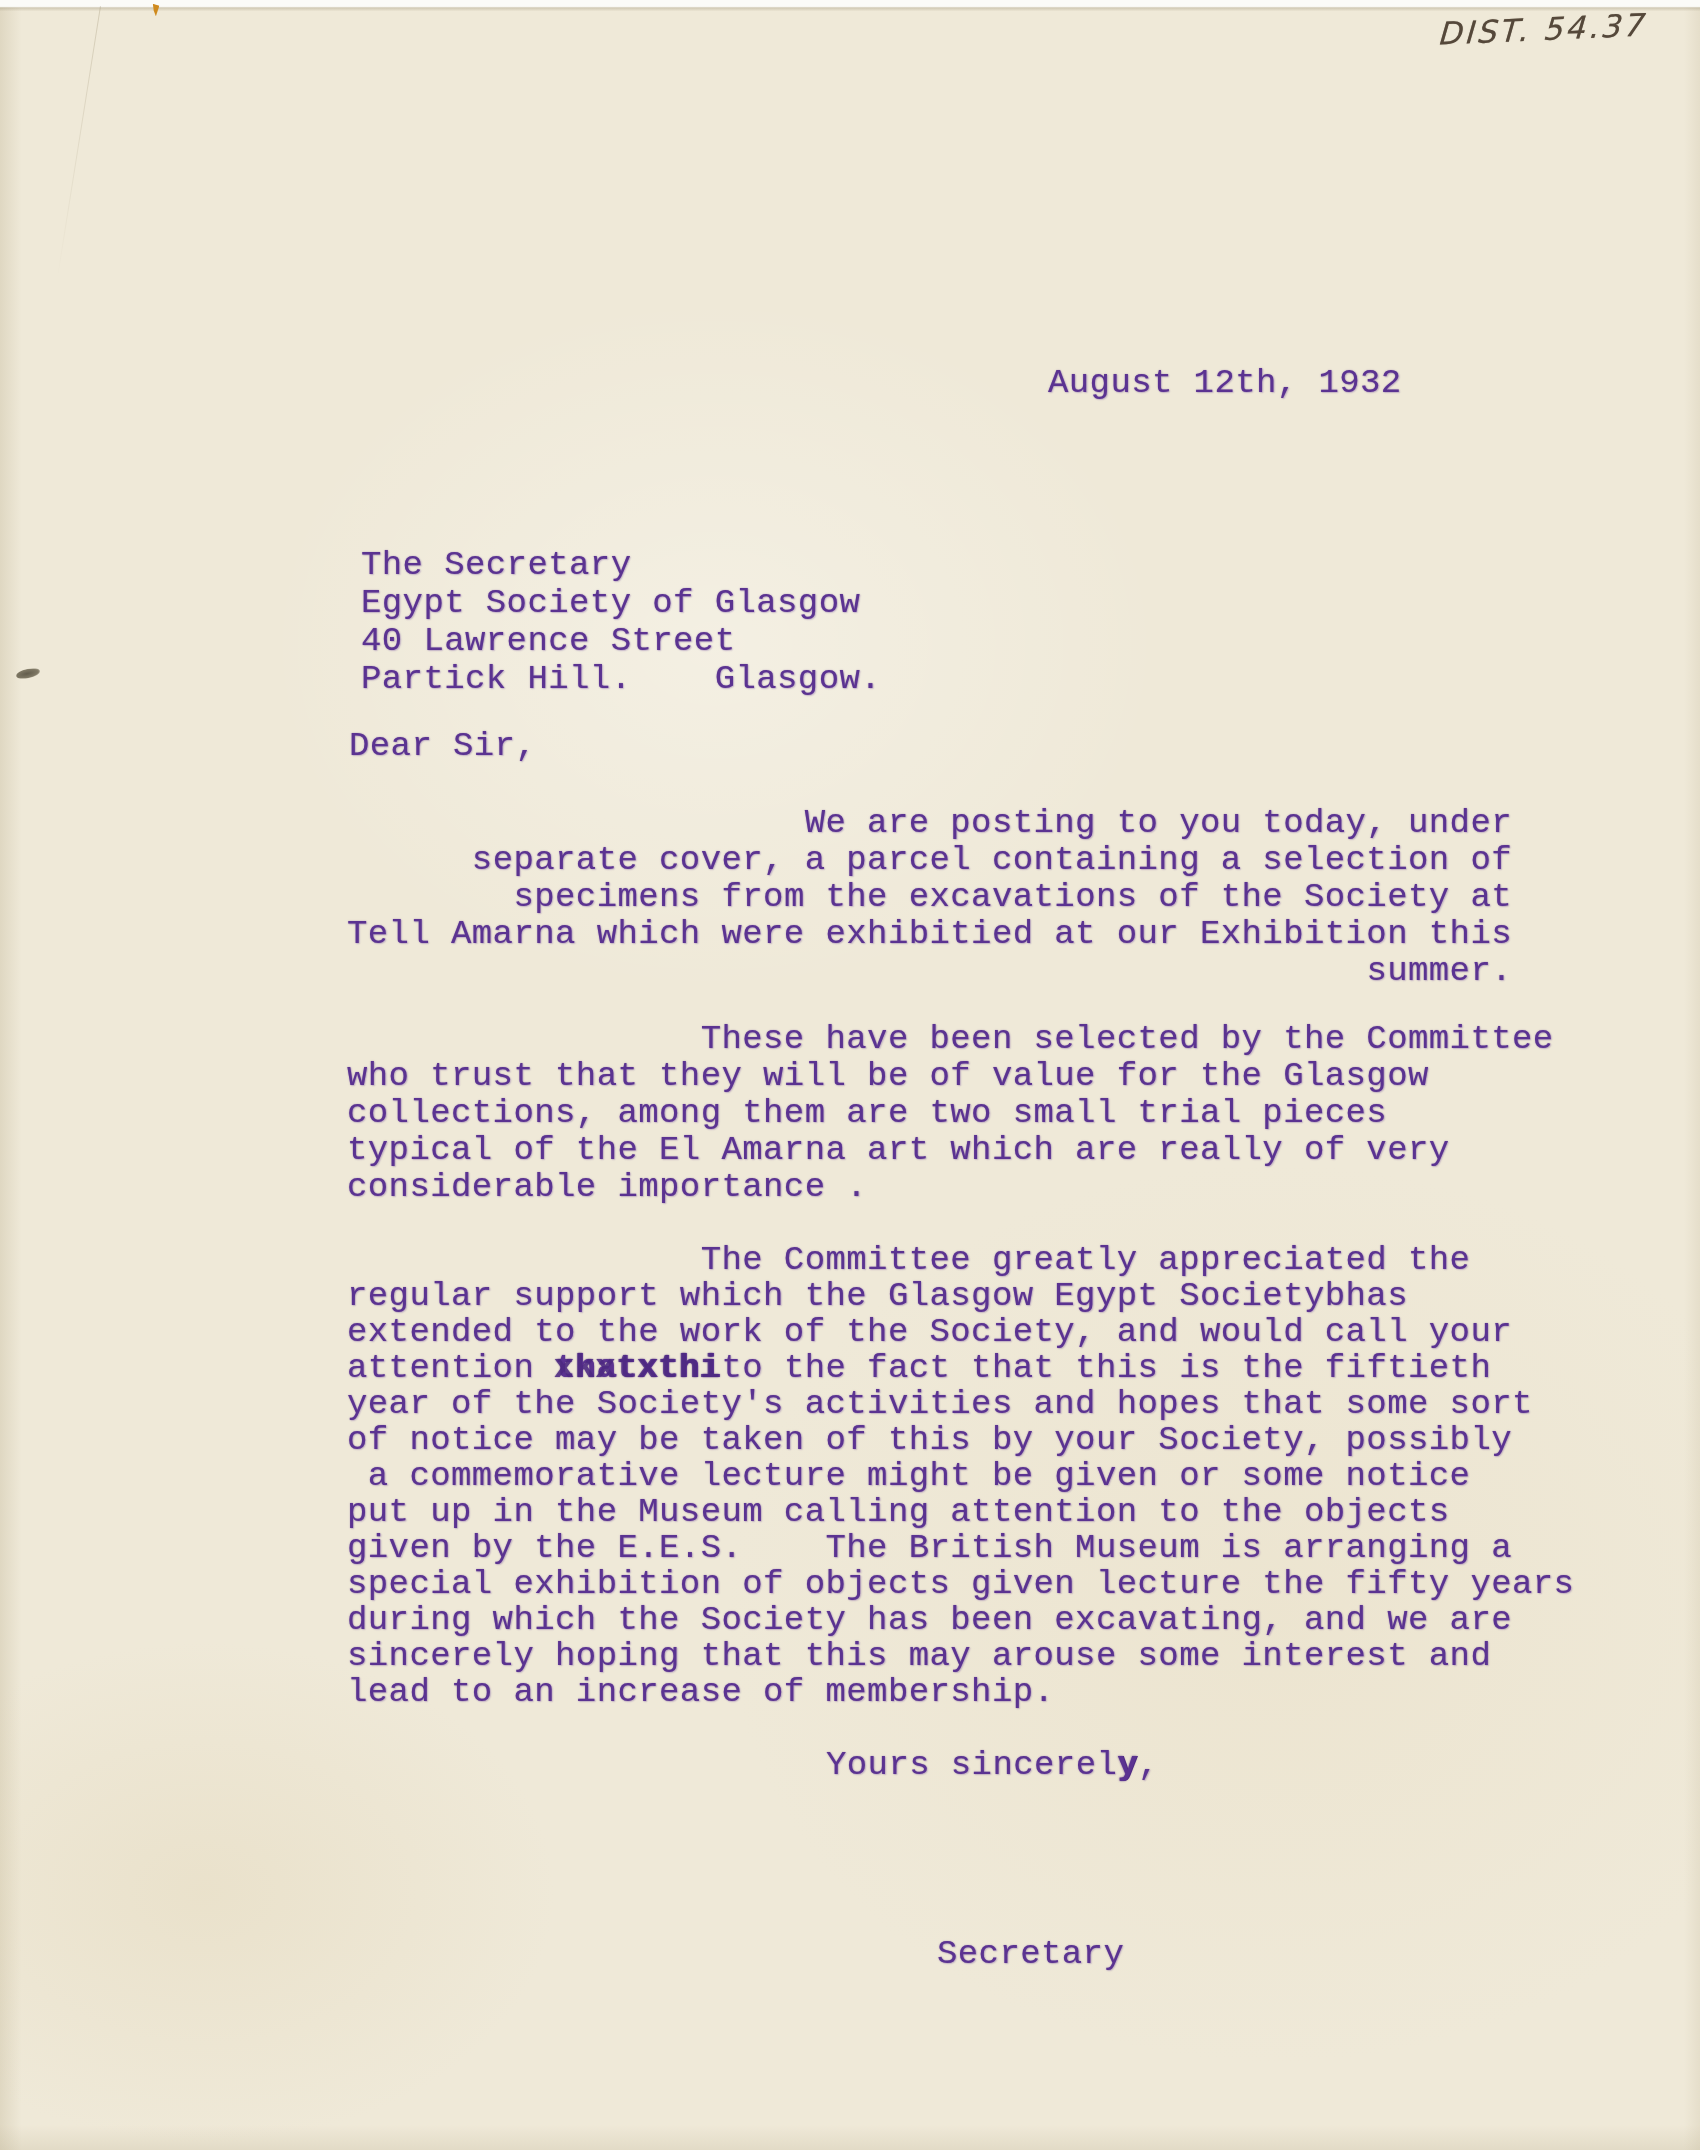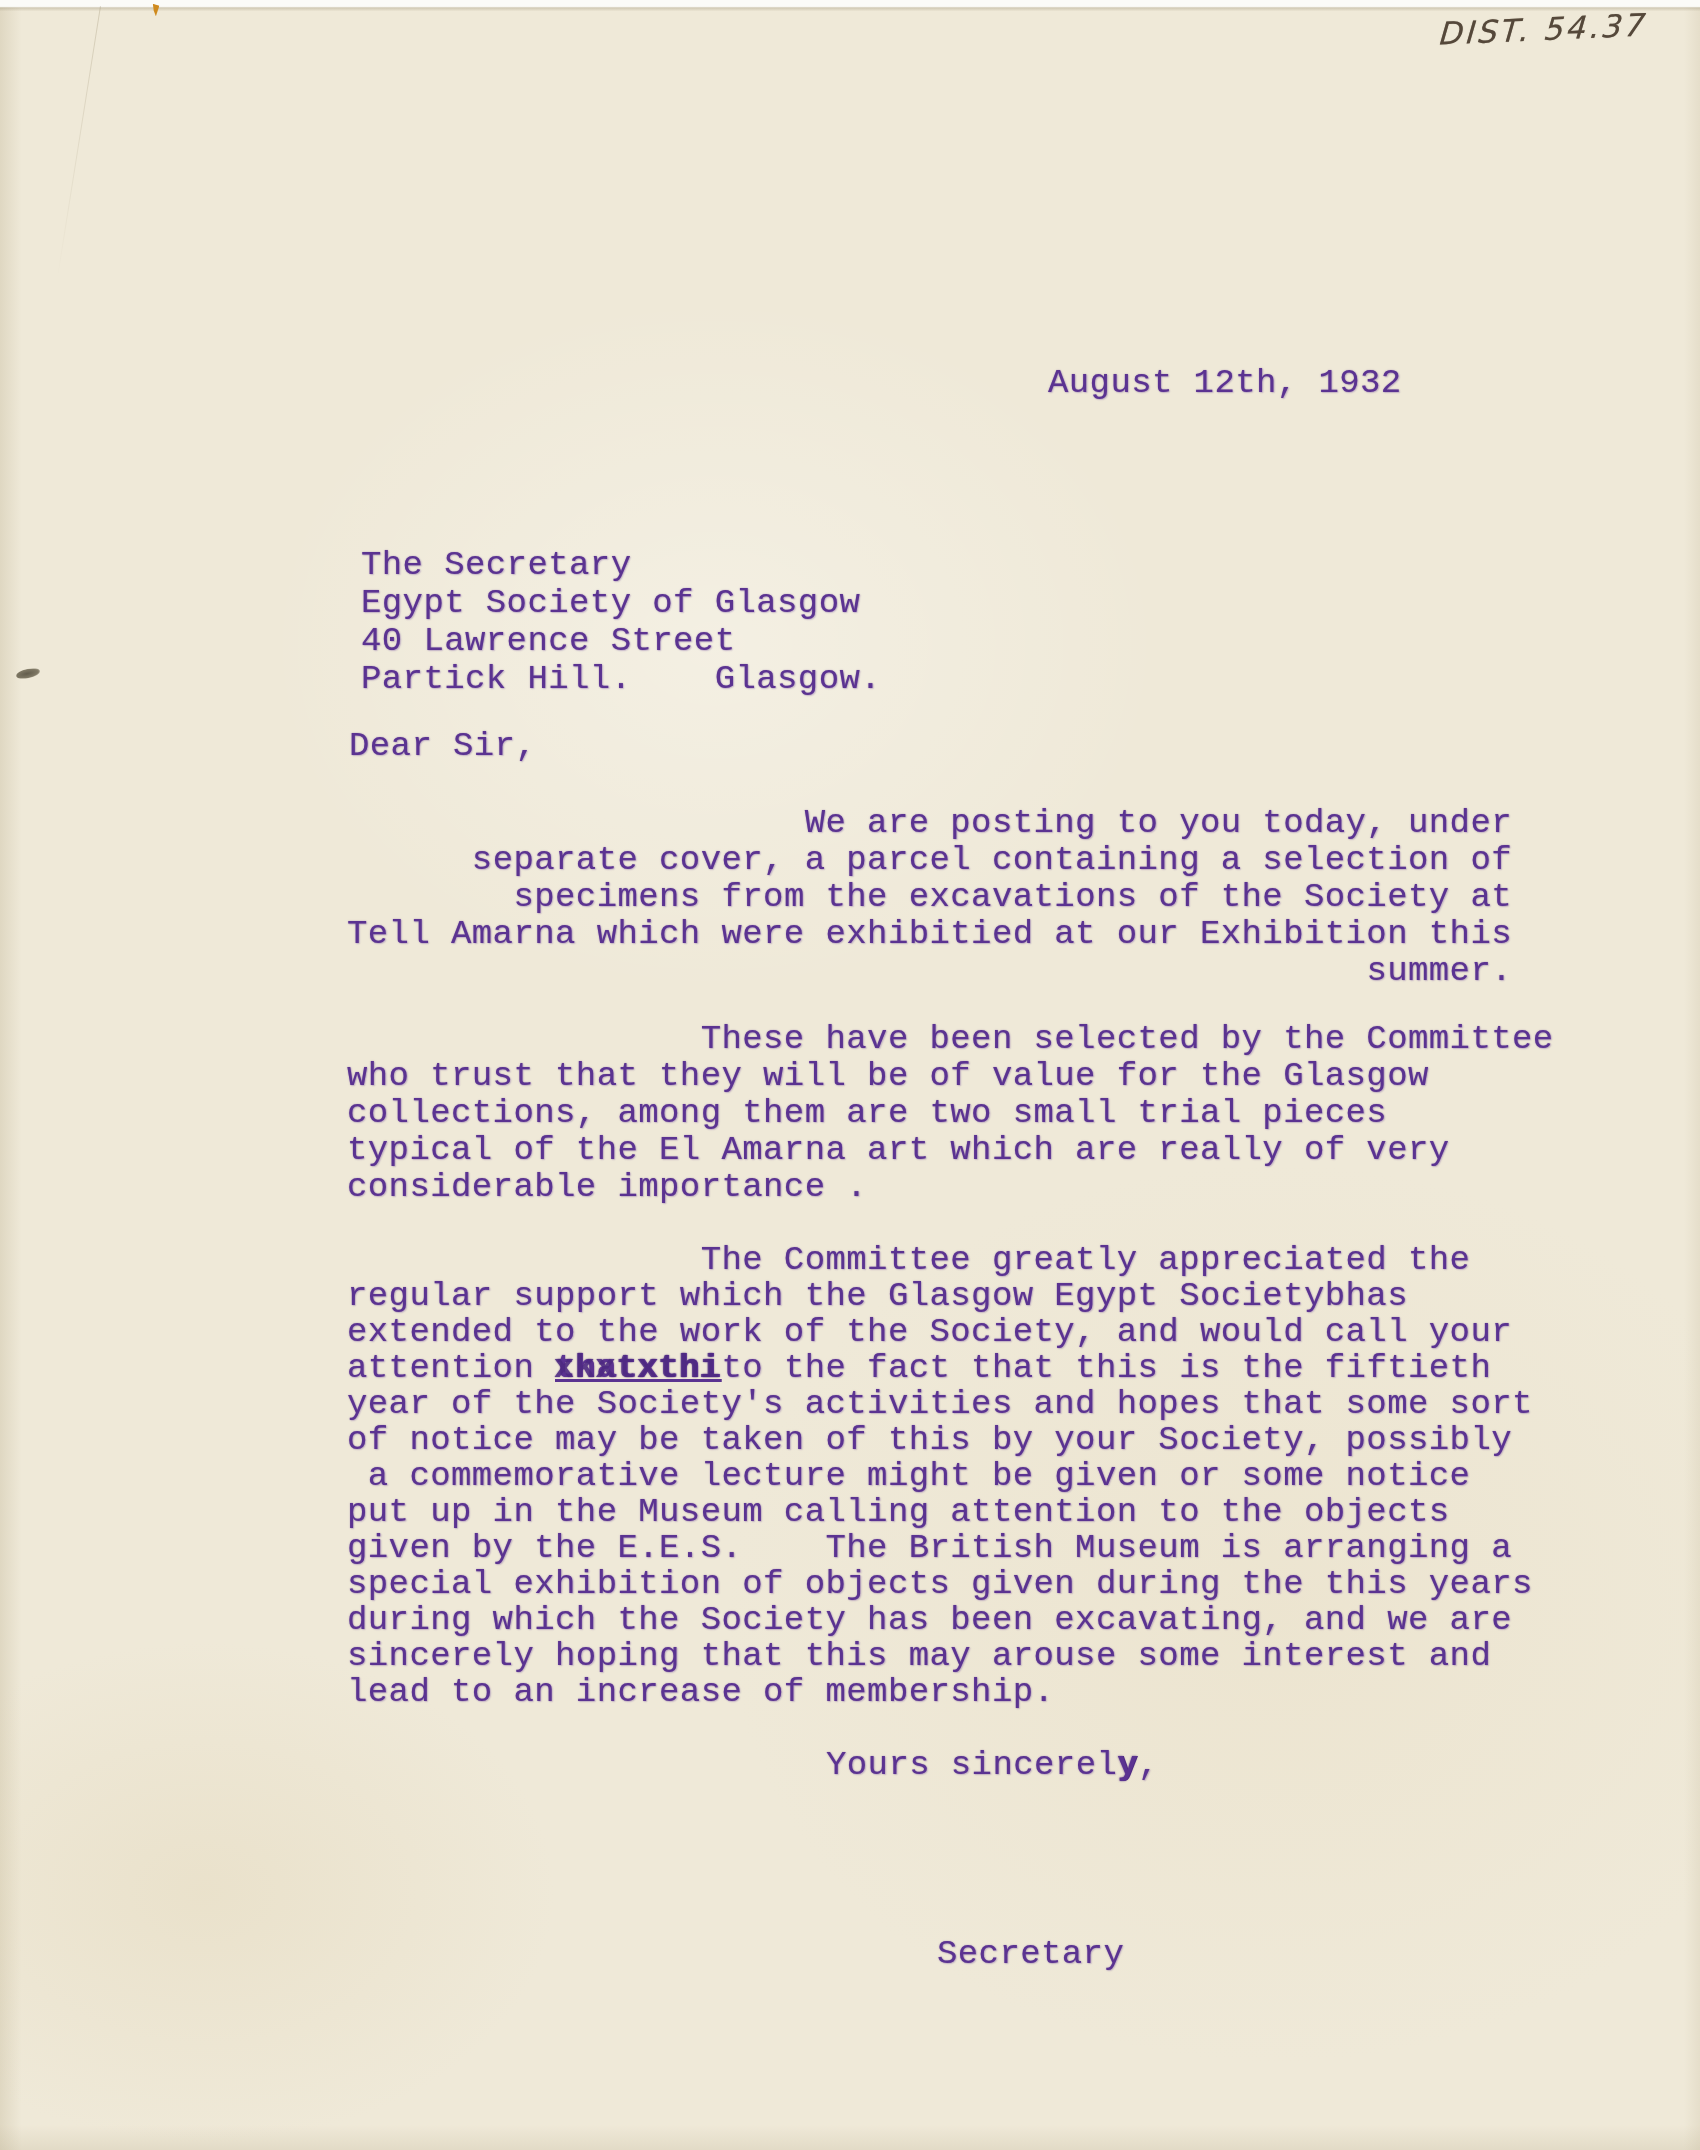--- a/index.html
+++ b/index.html
@@ -62,21 +62,20 @@
   .tline { white-space: pre; }
   .lh52 .tline { line-height: 37px; }
   .lh50 .tline { line-height: 36px; }
   .lh53 .tline { line-height: 38px; }
   .single { line-height: 37px; white-space: pre; }
   
   .overstruck {
     position: relative;
     font-weight: bold;
     text-shadow: 0 0 1.4px rgba(70,30,120,0.9);
-    text-decoration: underline;
   }
   .overstruck::after {
     content: attr(data-over);
     position: absolute;
     left: -1.4px; top: 0.7px;
     color: #4e2a82;
     opacity: 0.9;
   }
   
   .doublestruck {
@@ -146,21 +145,21 @@
   <div class="type lh50 para-3">
       <div class="tline"><span>                 The Committee greatly appreciated the</span></div>
       <div class="tline"><span>regular support which the Glasgow Egypt Societybhas</span></div>
       <div class="tline"><span>extended to the work of the Society, and would call your</span></div>
       <div class="tline"><span>attention </span><span class="overstruck" data-over="xkxtxthi">thatxthi</span><span>to the fact that this is the fiftieth</span></div>
       <div class="tline"><span>year of the Society's activities and hopes that some sort</span></div>
       <div class="tline"><span>of notice may be taken of this by your Society, possibly</span></div>
       <div class="tline"><span> a commemorative lecture might be given or some notice</span></div>
       <div class="tline"><span>put up in the Museum calling attention to the objects</span></div>
       <div class="tline"><span>given by the E.E.S.    The British Museum is arranging a</span></div>
-      <div class="tline"><span>special exhibition of objects given during the this years</span></div>
+      <div class="tline"><span>special exhibition of objects given lecture the fifty years</span></div>
       <div class="tline"><span>during which the Society has been excavating, and we are</span></div>
       <div class="tline"><span>sincerely hoping that this may arouse some interest and</span></div>
       <div class="tline"><span>lead to an increase of membership.</span></div>
     </div>
 
   <div class="type lh52 signoff">
       <div class="tline"><span>Yours sincerel</span><span class="doublestruck">y</span><span>,</span></div>
     </div>
 
   <div class="type single signature-title">Secretary</div>

